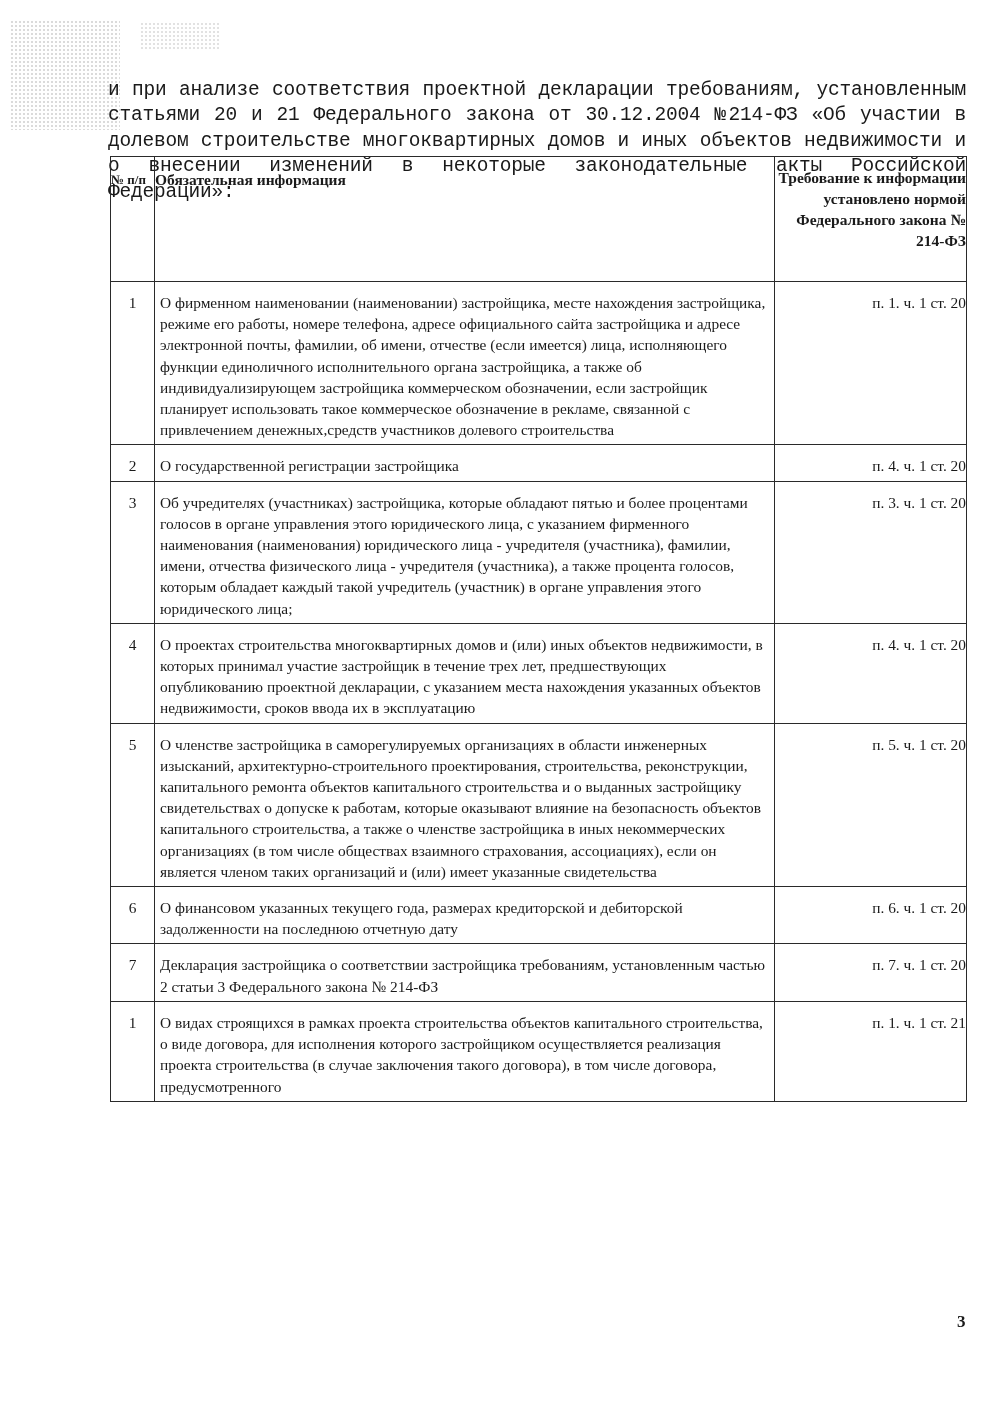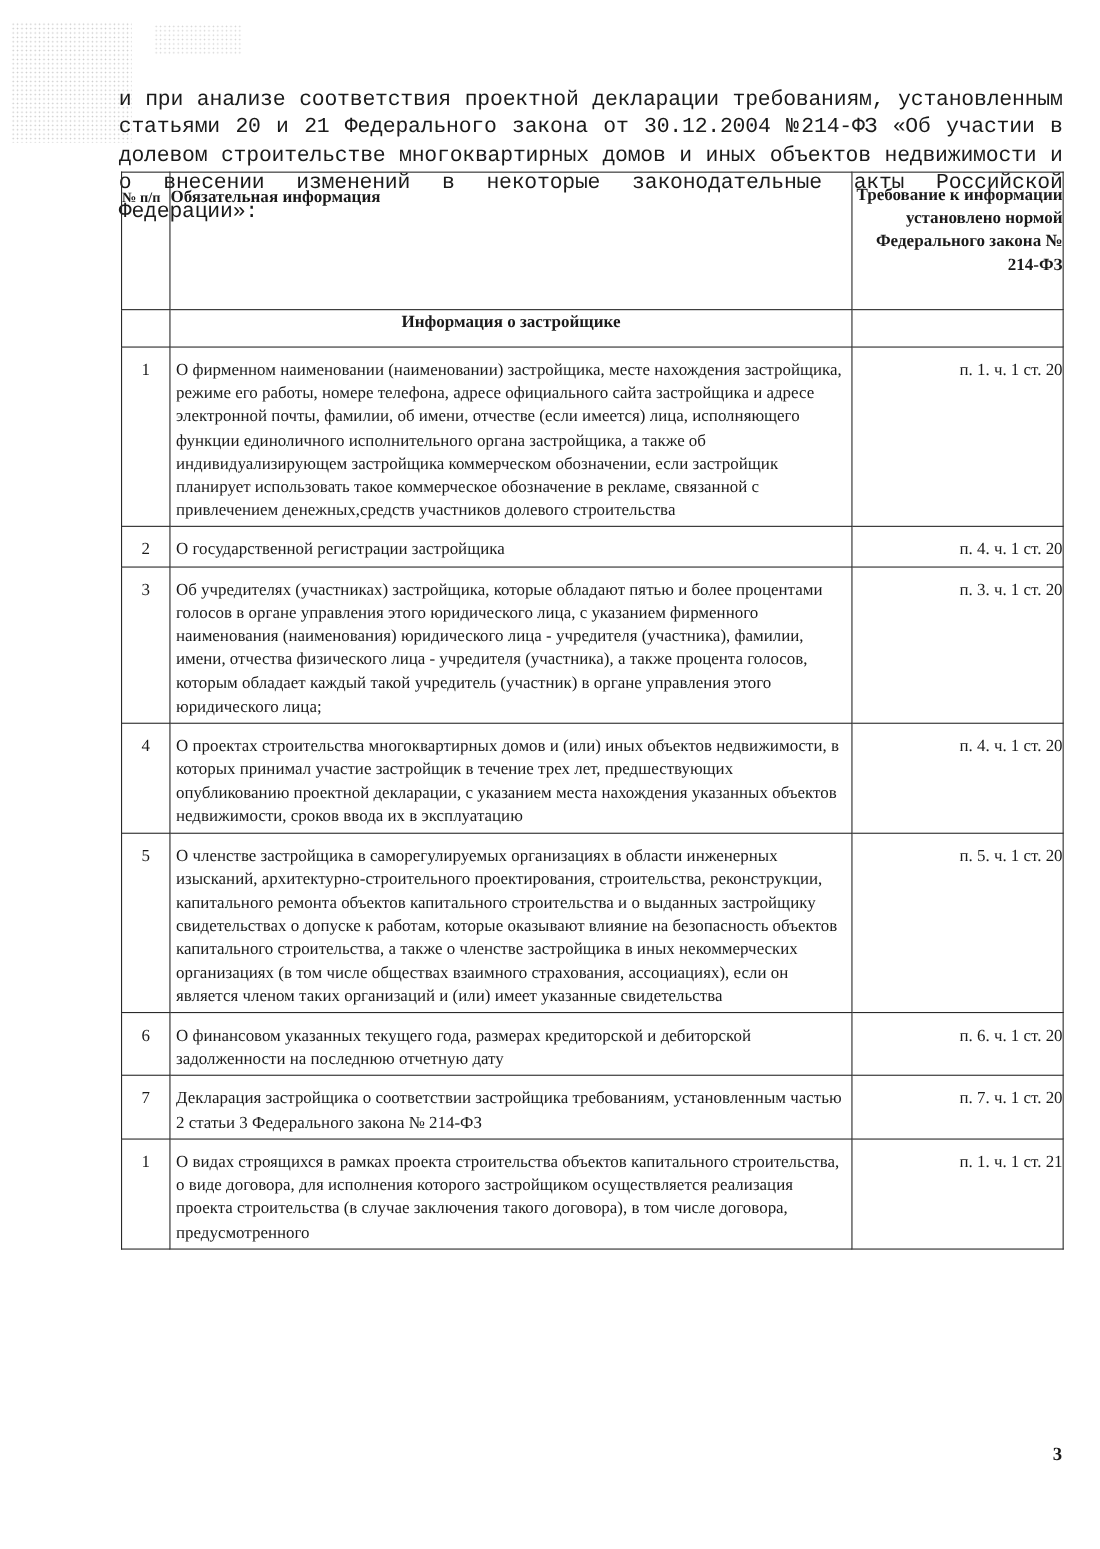--- a/index.html
+++ b/index.html
@@ -62,25 +62,20 @@
       <col class="c-req">
   </colgroup>
   <thead>
     <tr>
       <th class="h-num">№ п/п</th>
       <th class="h-info">Обязательная информация</th>
       <th class="h-req">Требование к информации установлено нормой Федерального закона № 214-ФЗ</th>
     </tr>
   </thead>
   <tbody id="tbody">
-      <tr class="sec">
-        <td></td>
-        <td class="sec-title">Информация о застройщике</td>
-        <td></td>
-      </tr>
       <tr>
         <td class="num">1</td>
         <td class="info">О фирменном наименовании (наименовании) застройщика, месте нахождения застройщика, режиме его работы, номере телефона, адресе официального сайта застройщика и адресе электронной почты, фамилии, об имени, отчестве (если имеется) лица, исполняющего функции единоличного исполнительного органа застройщика, а также об индивидуализирующем застройщика коммерческом обозначении, если застройщик планирует использовать такое коммерческое обозначение в рекламе, связанной с привлечением денежных,средств участников долевого строительства</td>
         <td class="req">п. 1. ч. 1 ст. 20</td>
       </tr>
       <tr>
         <td class="num">2</td>
         <td class="info">О государственной регистрации застройщика</td>
         <td class="req">п. 4. ч. 1 ст. 20</td>
       </tr>

